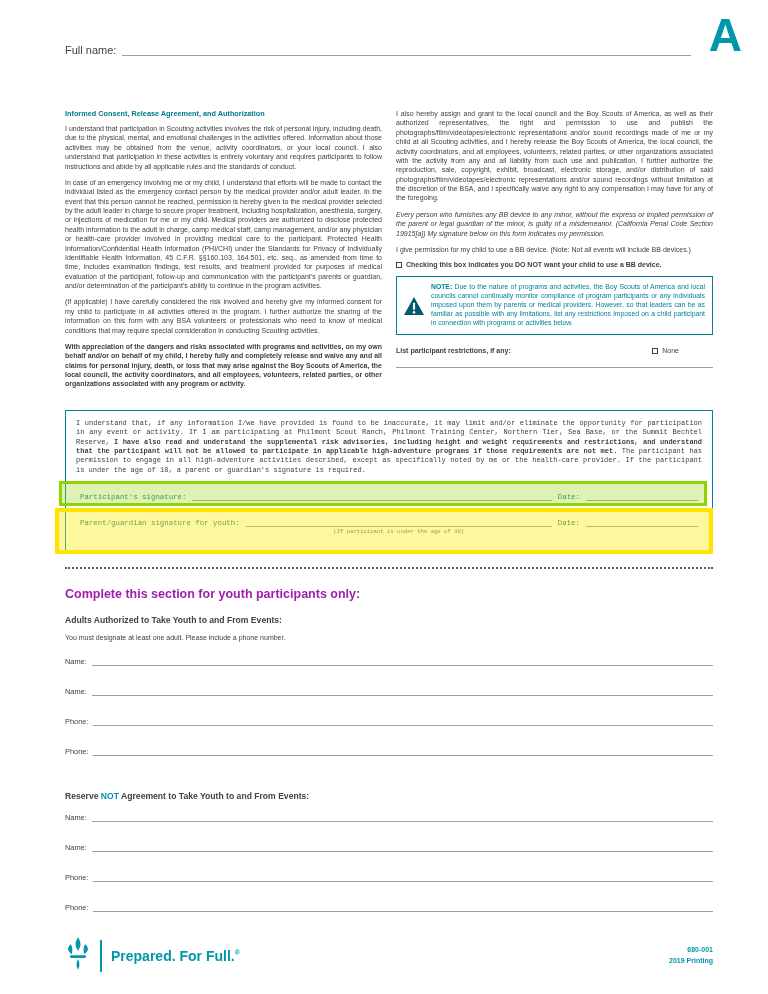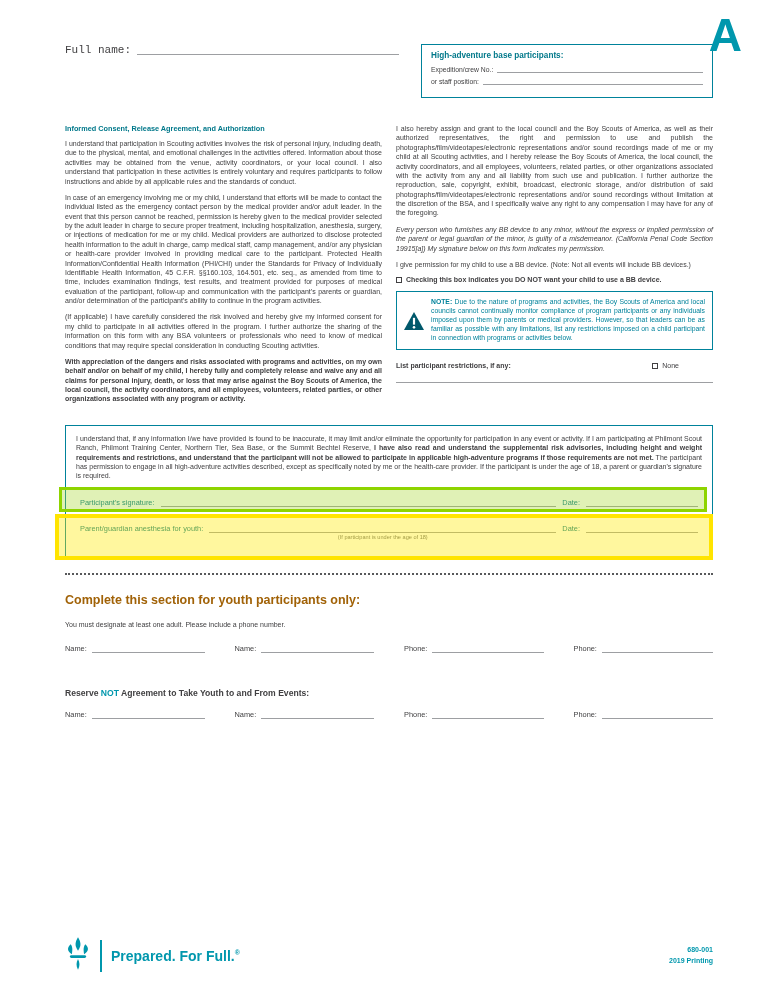--- a/index.html
+++ b/index.html
@@ -12,21 +12,21 @@
   }
   .page { position:relative; width:768px; height:994px; padding:26px 55px 0 65px; overflow:hidden; }
 
   
   .big-letter { position:absolute; top:12px; right:26px; font-size:46px; font-weight:bold; color:#0097ad; line-height:1; }
   .title { font-size:19.5px; margin-top:12px; color:#3e3e40; }
   .title .part { color:#0097ad; font-weight:bold; margin-right:5px; }
 
   .top-area { display:flex; margin-top:18px; }
   .top-left { flex:1; padding-right:22px; }
-  .field-row { display:flex; margin-bottom:27px;font-family:Liberation Mono, monospace; }
+  .field-row { display:flex; align-items:flex-end; margin-bottom:27px; }
   .flabel { font-size:11px; white-space:nowrap; margin-right:6px; }
   .line { flex:1; border-bottom:1px solid #9d9fa2; height:11px; display:block; }
 
   .hab-box { width:292px; border:1px solid #00829b; padding:6px 9px 8px 9px; height:54px; }
   .hab-title { font-size:8.2px; font-weight:bold; color:#00788a; margin-bottom:5px; }
   .hab-row { display:flex; align-items:flex-end; margin-bottom:4px; font-size:6.8px; color:#414042; }
   .hab-row span:first-child { white-space:nowrap; margin-right:4px; }
   .hab-row .line { height:8px; }
 
   
@@ -45,45 +45,45 @@
   .note-text { color:#00829b; font-size:6.8px; line-height:1.32; text-align:justify; padding:6px 7px 6px 0; }
   .note-text .nlabel { font-weight:bold; }
 
   .restrict-row { display:flex; align-items:center; font-size:7px; margin-top:4px; }
   .restrict-row .rlabel { font-weight:bold; }
   .restrict-row .spacer { flex:1; }
   .none-group { display:flex; align-items:center; gap:4px; margin-right:34px; }
   .restrict-line { border-bottom:1px solid #9d9fa2; height:14px; }
 
   
-  .sig-box { border:1px solid #00829b; margin-top:14px; padding:8px 10px 10px 10px; position:relative; }
+  .sig-box { border:1px solid #00829b; margin-top:14px; padding:8px 10px 10px 10px; position:relative;font-family:Liberation Mono, monospace; }
   .sig-p { font-size:7px; line-height:1.34; text-align:justify; margin-bottom:10px; }
   .sig-p .b { font-weight:bold; }
   .sig-row { position:relative; display:flex; align-items:flex-end; gap:6px; padding:6px 4px 4px 4px; }
   .sig-row.parent { padding-bottom:13px; margin-top:6px; }
   .sig-label { font-size:7.4px; color:#00788a; white-space:nowrap; }
   .sig-line { flex:1; border-bottom:1px solid #9d9fa2; height:10px; }
   .date-line { width:112px; border-bottom:1px solid #9d9fa2; height:10px; flex:0 0 auto; }
   .sig-line-stack { position:relative; flex:1; }
   .sig-line-stack .sig-line { width:100%; display:block; }
   .under-note { position:absolute; left:0; right:0; top:11px; font-size:5.6px; color:#6d6e71; text-align:center; }
 
   .hl { position:absolute; pointer-events:none; z-index:5; }
   .hl-green { left:-17px; right:-5px; top:-4px; bottom:-1px; background:rgba(167,216,45,0.35); border:3px solid #8ed400; }
   .hl-yellow { left:-21px; right:-11px; top:-3px; bottom:-14px; background:rgba(255,233,0,0.38); border:4px solid #ffe400; }
 
   .dotted-sep { border-top:2px dotted #58595b; margin-top:16px; }
 
   
   .youth { margin-top:18px; }
-  .youth-heading { font-size:12.5px; font-weight:bold; color:#a16207; margin-bottom:14px; }
+  .youth-heading { font-size:12.5px; font-weight:bold; color:#a21caf; margin-bottom:14px; }
   .sub-heading { font-size:8.6px; font-weight:bold; color:#414042; margin-bottom:9px; }
   .sub-heading .not { color:#0097ad;text-align:center; }
   .youth-note { font-size:7px; margin-bottom:16px; }
-  .np-grid { display:grid; grid-template-columns:1fr 1fr 1fr 1fr; column-gap:30px; margin-bottom:10px; }
+  .np-grid { display:grid; grid-template-columns:1fr; column-gap:30px; margin-bottom:10px; }
   .np-row { display:flex; align-items:flex-end; margin-bottom:21px; }
   .np-row .nplabel { font-size:7.4px; white-space:nowrap; margin-right:5px; }
   .np-row .line { height:9px; }
   .group-gap { margin-top:14px; }
 
   
   .footer { position:absolute; left:65px; right:55px; bottom:20px; display:flex; align-items:center; justify-content:space-between; }
   .brand { display:flex; align-items:center; gap:9px; }
   .brand-rule { width:2px; height:32px; background:#0097ad; }
   .tagline { font-size:14px; font-weight:bold; color:#0097ad; }
@@ -95,31 +95,20 @@
 
 <div class="page">
 
   <div class="big-letter">A</div>
 
 
   <div class="top-area">
     <div class="top-left">
       <div class="field-row">
         <span class="flabel">Full name:</span>
-        <span class="line"></span>
-      </div>
-    </div>
-    <div class="hab-box">
-      <div class="hab-title">High-adventure base participants:</div>
-      <div class="hab-row">
-        <span>Expedition/crew No.:</span>
-        <span class="line"></span>
-      </div>
-      <div class="hab-row">
-        <span>or staff position:</span>
         <span class="line"></span>
       </div>
     </div>
   </div>
 
   <div class="columns">
     <div class="col">
       <div class="col-heading">Informed Consent, Release Agreement, and Authorization</div>
       <div class="p">I understand that participation in Scouting activities involves the risk of personal injury, including death, due to the physical, mental, and emotional challenges in the activities offered. Information about those activities may be obtained from the venue, activity coordinators, or your local council. I also understand that participation in these activities is entirely voluntary and requires participants to follow instructions and abide by all applicable rules and the standards of conduct.</div>
       <div class="p">In case of an emergency involving me or my child, I understand that efforts will be made to contact the individual listed as the emergency contact person by the medical provider and/or adult leader. In the event that this person cannot be reached, permission is hereby given to the medical provider selected by the adult leader in charge to secure proper treatment, including hospitalization, anesthesia, surgery, or injections of medication for me or my child. Medical providers are authorized to disclose protected health information to the adult in charge, camp medical staff, camp management, and/or any physician or health-care provider involved in providing medical care to the participant. Protected Health Information/Confidential Health Information (PHI/CHI) under the Standards for Privacy of Individually Identifiable Health Information, 45 C.F.R. §§160.103, 164.501, etc. seq., as amended from time to time, includes examination findings, test results, and treatment provided for purposes of medical evaluation of the participant, follow-up and communication with the participant's parents or guardian, and/or determination of the participant's ability to continue in the program activities.</div>
@@ -168,36 +157,37 @@
 
     <div class="sig-row">
       <span class="sig-label">Participant's signature:</span>
       <span class="sig-line"></span>
       <span class="sig-label">Date:</span>
       <span class="date-line"></span>
       <span class="hl hl-green"></span>
     </div>
 
     <div class="sig-row parent">
-      <span class="sig-label">Parent/guardian anesthesia for youth:</span>
+      <span class="sig-label">Parent/guardian signature for youth:</span>
       <span class="sig-line-stack">
         <span class="sig-line"></span>
         <span class="under-note">(If participant is under the age of 18)</span>
       </span>
       <span class="sig-label">Date:</span>
       <span class="date-line"></span>
       <span class="hl hl-yellow"></span>
     </div>
   </div>
 
   <div class="dotted-sep"></div>
 
   <div class="youth">
     <div class="youth-heading">Complete this section for youth participants only:</div>
 
+    <div class="sub-heading">Adults Authorized to Take Youth to and From Events:</div>
     <div class="youth-note">You must designate at least one adult. Please include a phone number.</div>
 
     <div class="np-grid">
       <div class="np-row">
         <span class="nplabel">Name:</span>
         <span class="line"></span>
       </div>
       <div class="np-row">
         <span class="nplabel">Name:</span>
         <span class="line"></span>

